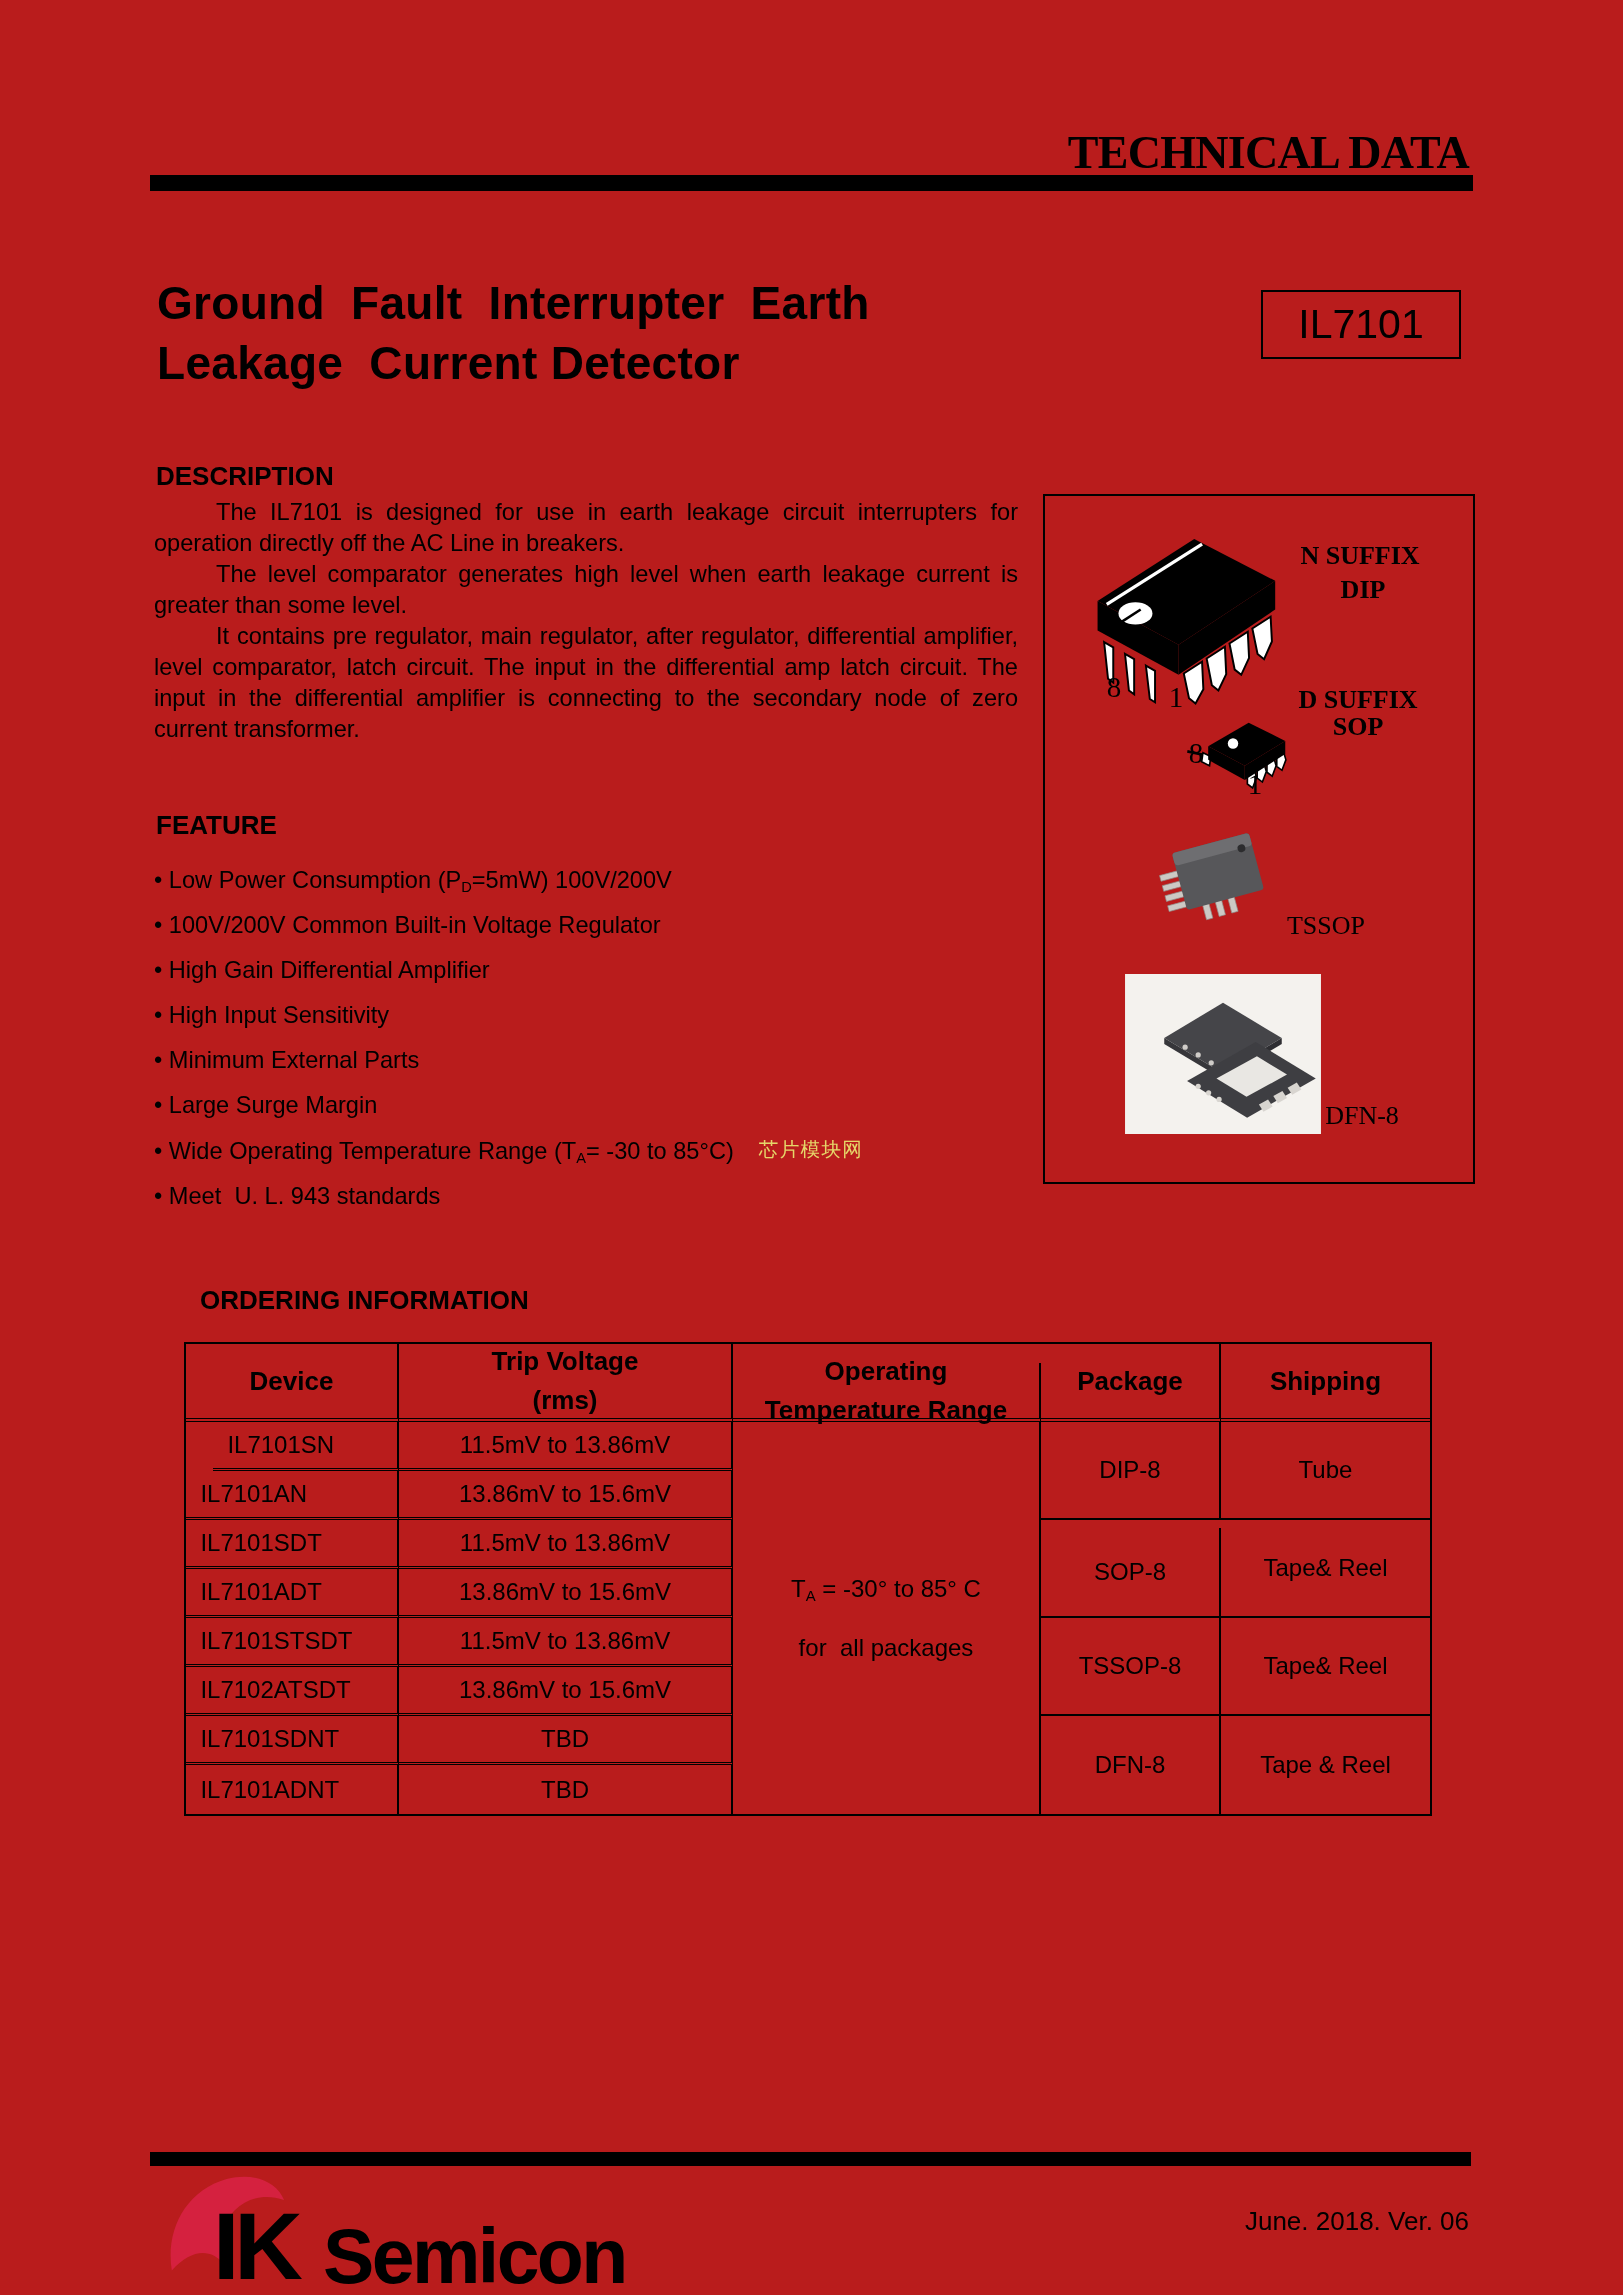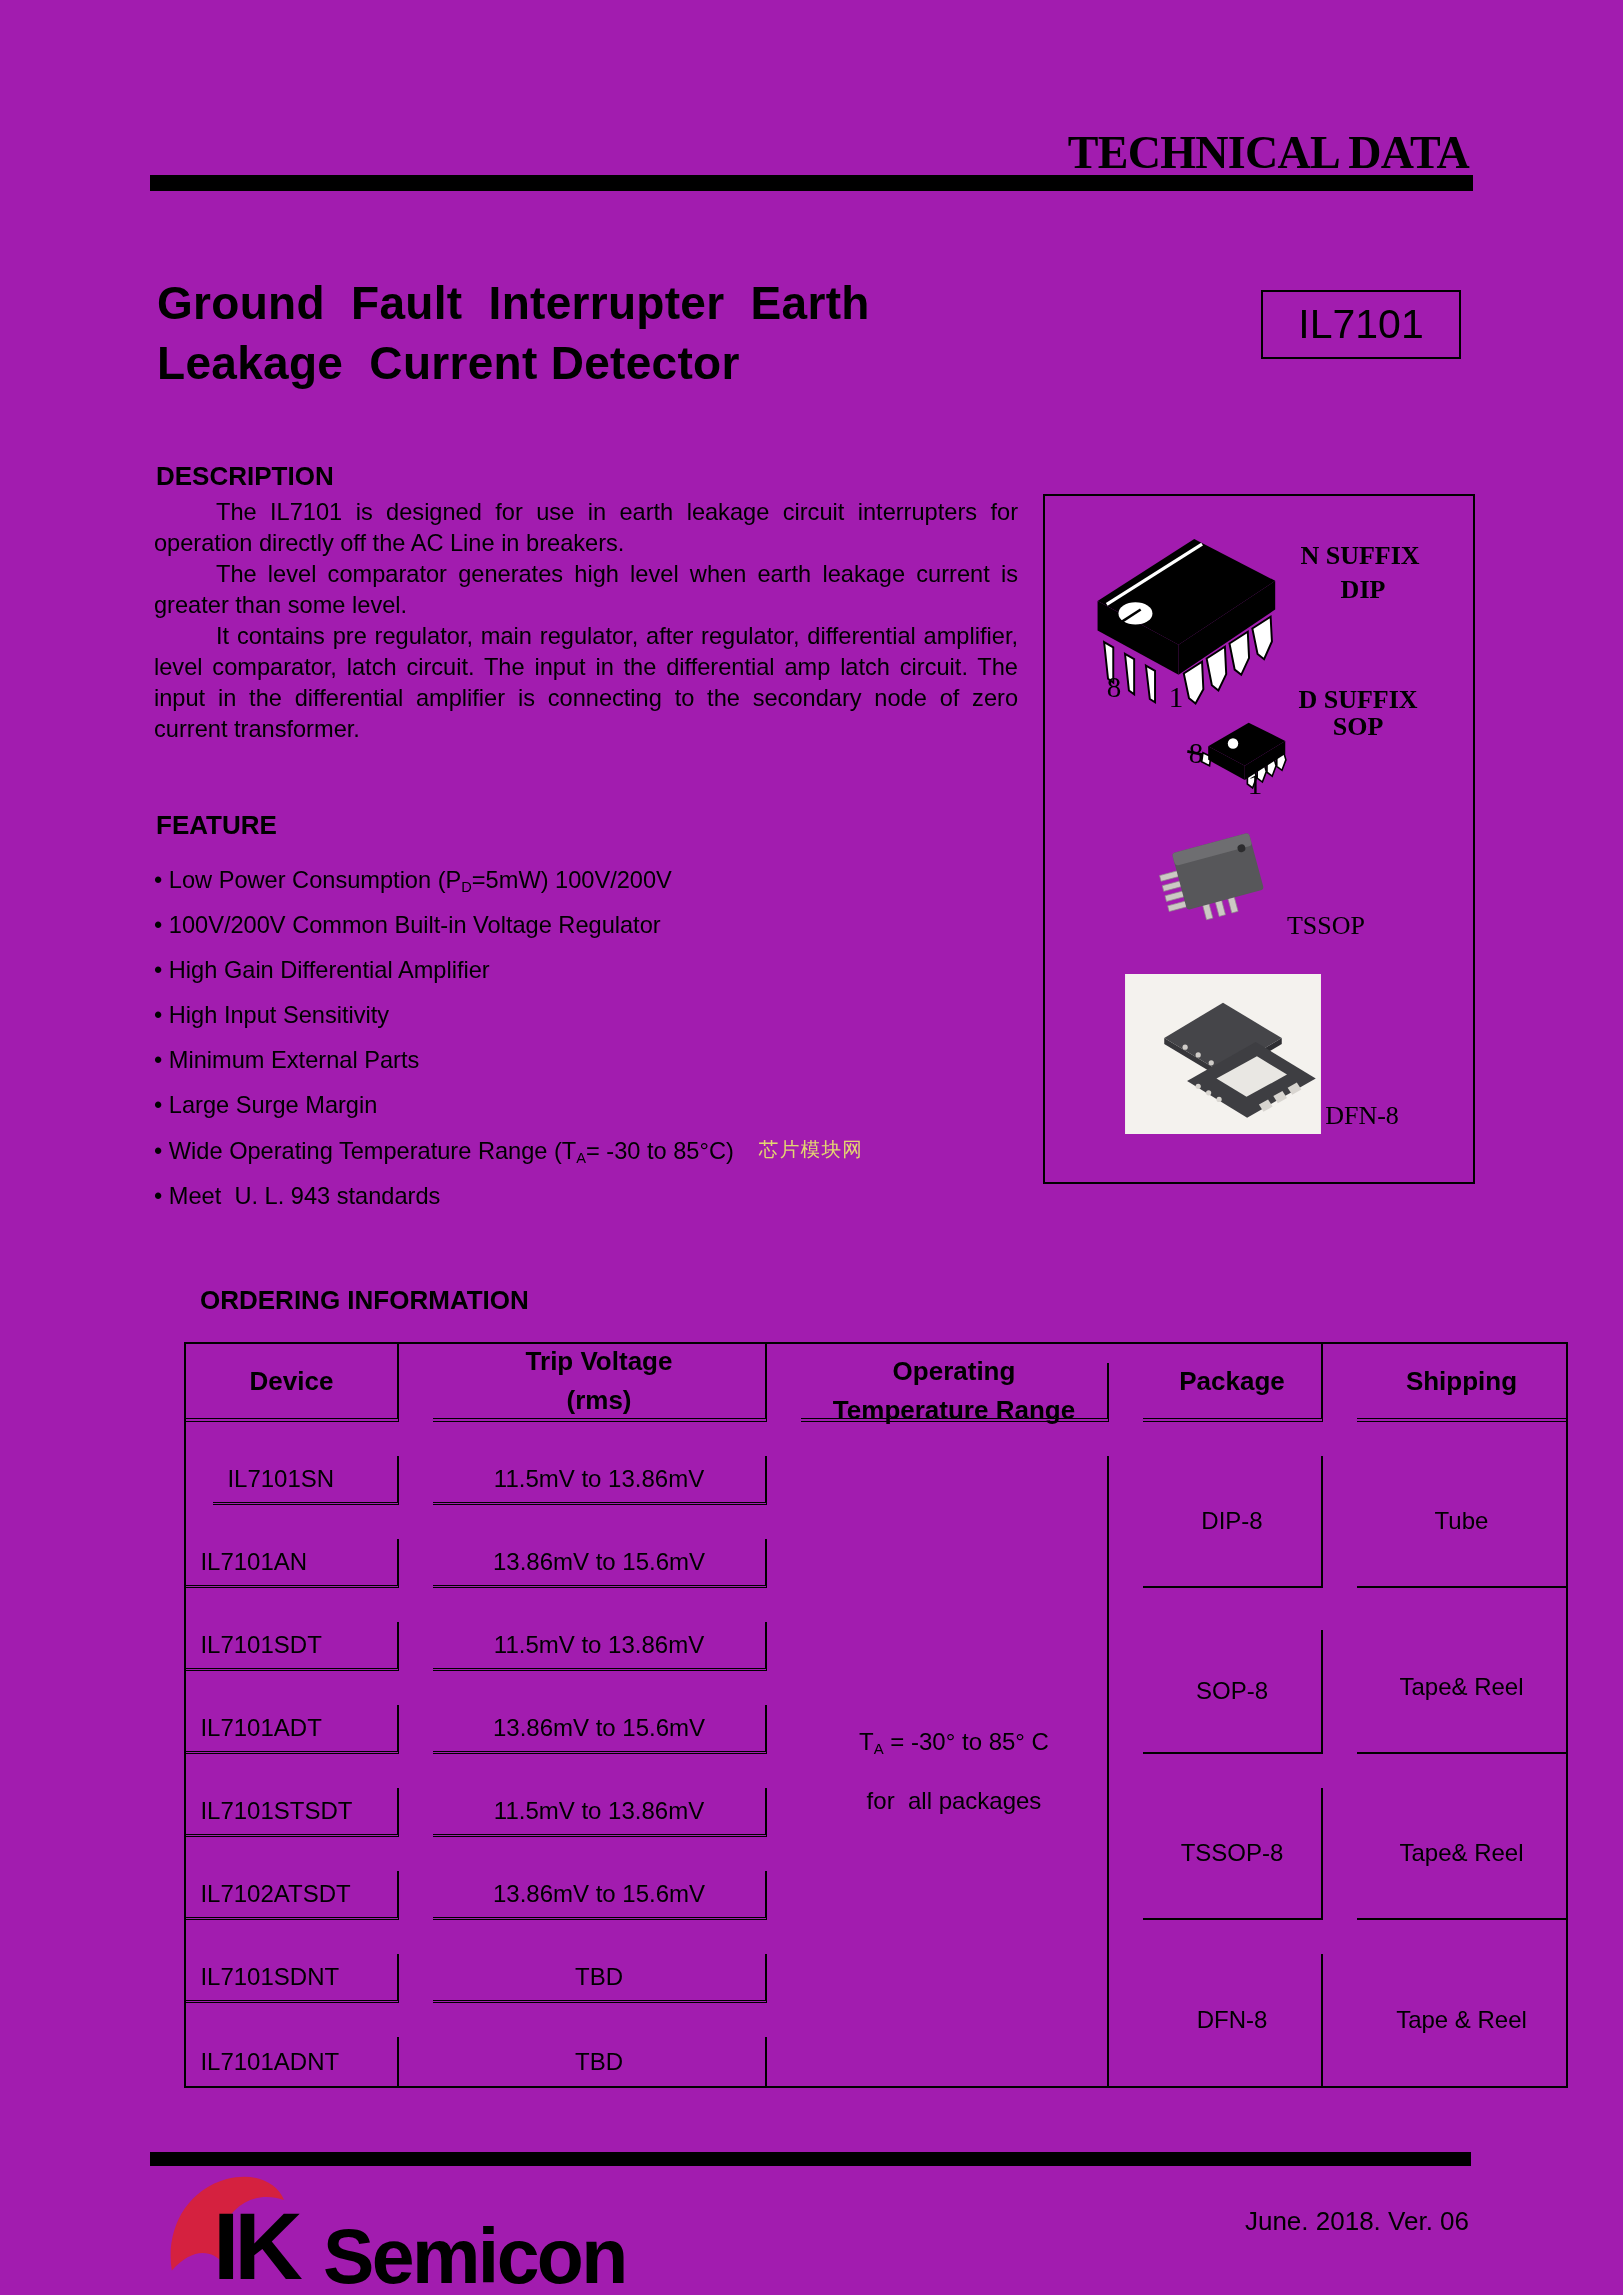--- a/index.html
+++ b/index.html
@@ -1,16 +1,16 @@
 <!DOCTYPE html>
 <html style="font-size:10.5px"><head>
 <meta charset="utf-8">
 <style>
   html,body{margin:0;padding:0;background:#888;}
-  #page{position:relative;width:1623px;height:2295px;background:#a21caf;
+  #page{position:relative;width:1623px;height:2295px;background:#b91c1c;
         font-family:"Liberation Sans", sans-serif;color:#000;overflow:hidden;}
   .abs{position:absolute;}
   .serif{font-family:"Liberation Serif", serif;}
   .pre{white-space:pre;}
 
   
   #tech-data{top:126px;right:154px;font-size:46px;font-weight:bold;letter-spacing:-0.7px;}
   #top-bar{left:150px;top:175px;width:1323px;height:15.7px;background:#000;}
 
   
@@ -37,21 +37,21 @@
   .pkg-label{position:absolute;transform:translate(-50%,-50%);font-family:"Liberation Serif",serif;
              font-weight:bold;font-size:26px;white-space:nowrap;}
   .pin-label{position:absolute;transform:translate(-50%,-50%);font-family:"Liberation Serif",serif;
              font-size:29px;}
 
   
   #ord-h{left:200px;top:1285px;}
   #otable{left:184px;top:1342px;display:grid;
           grid-template-columns:213px 334px 308px 180px 209px;
           grid-template-rows:78px repeat(8,49px);
-          border:2.6px solid #000;gap:34px;}
+          border:2.6px solid #000;}
   .c{display:flex;align-items:center;justify-content:center;font-size:24px;}
   .hdr{font-weight:bold;font-size:26px;flex-direction:column;text-align:center;line-height:39px;}
   .left{justify-content:flex-start;padding-left:14.4px;}
   .br{border-right:2px solid #000;}
   .bb-h{border-bottom:4.6px double #000;}
   .bb-d{border-bottom:3.9px double #000;}
   .bb-s{border-bottom:2.6px solid #000;}
   #op-cell{flex-direction:column;gap:21px;line-height:29px;}
 
   

